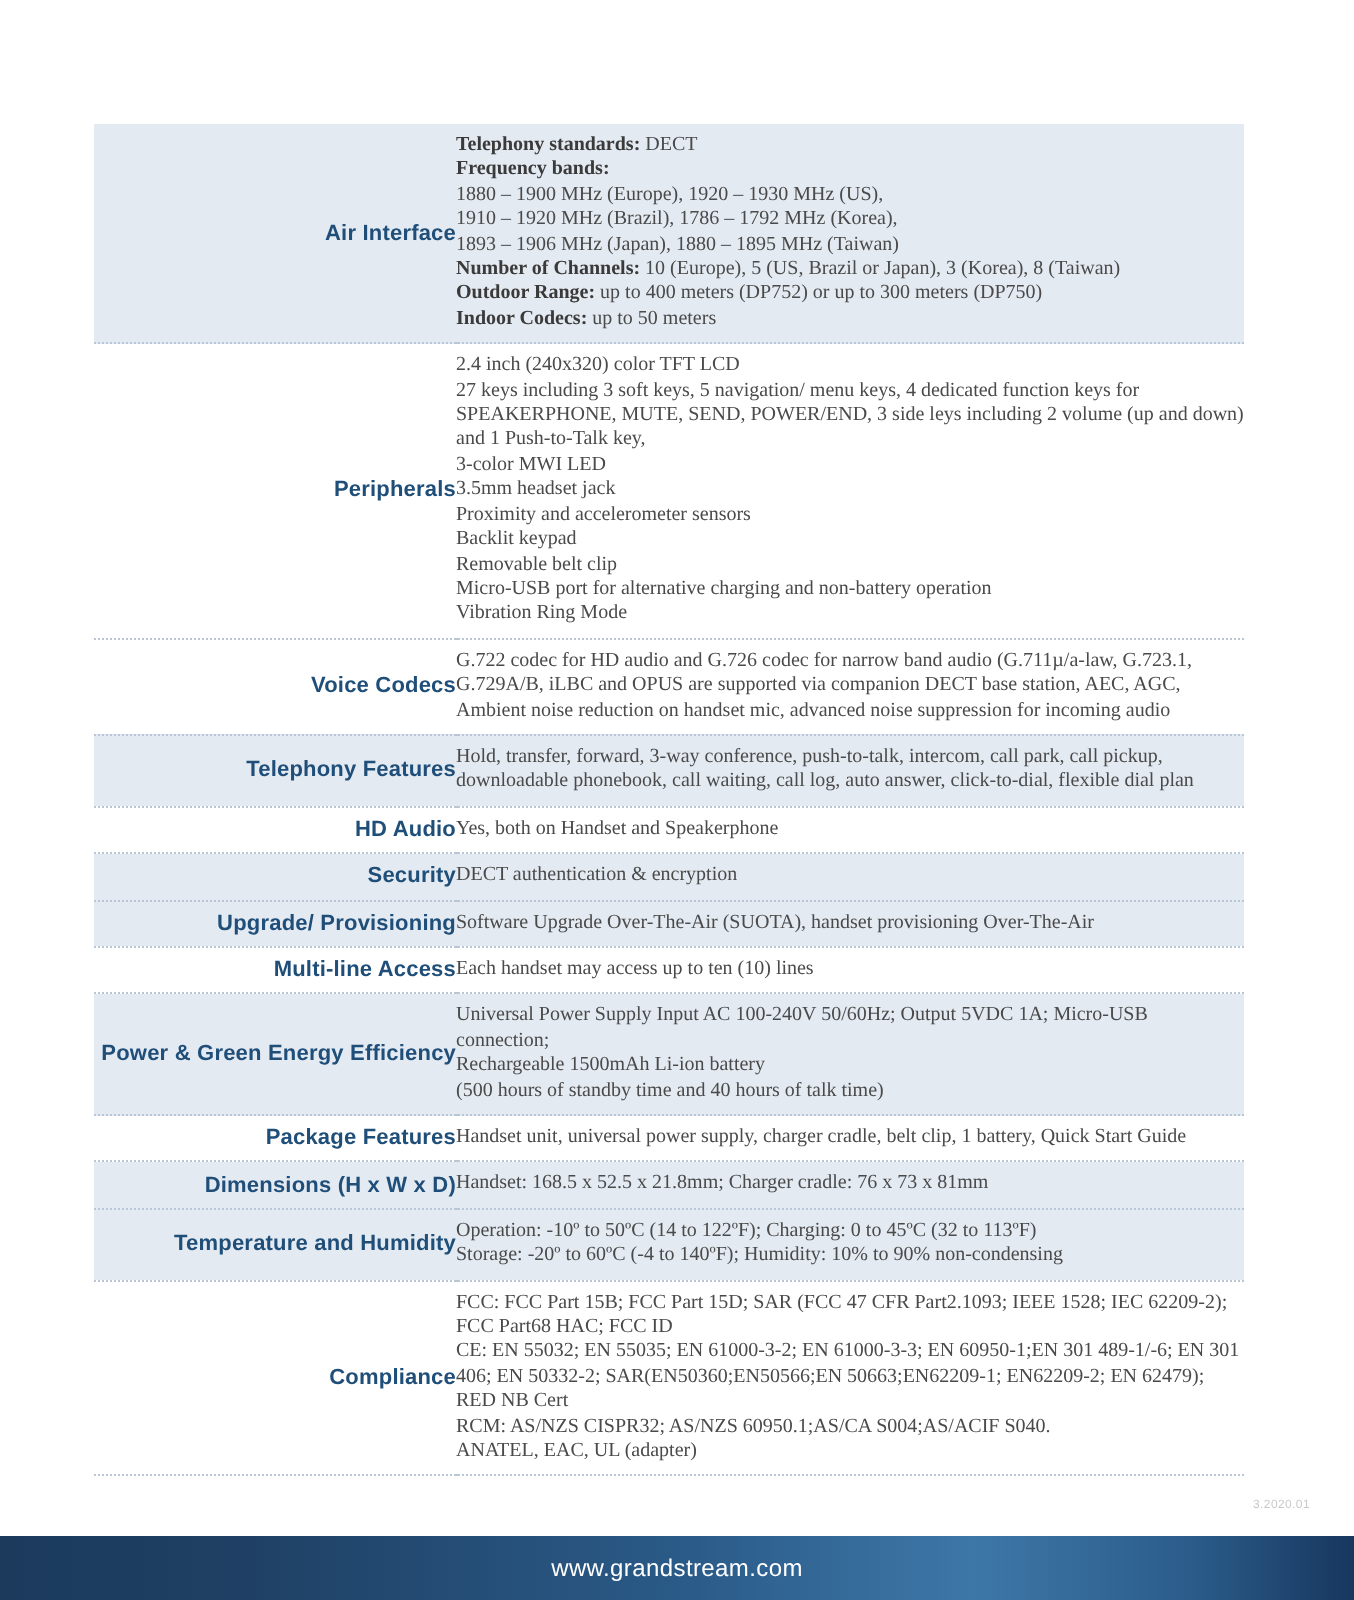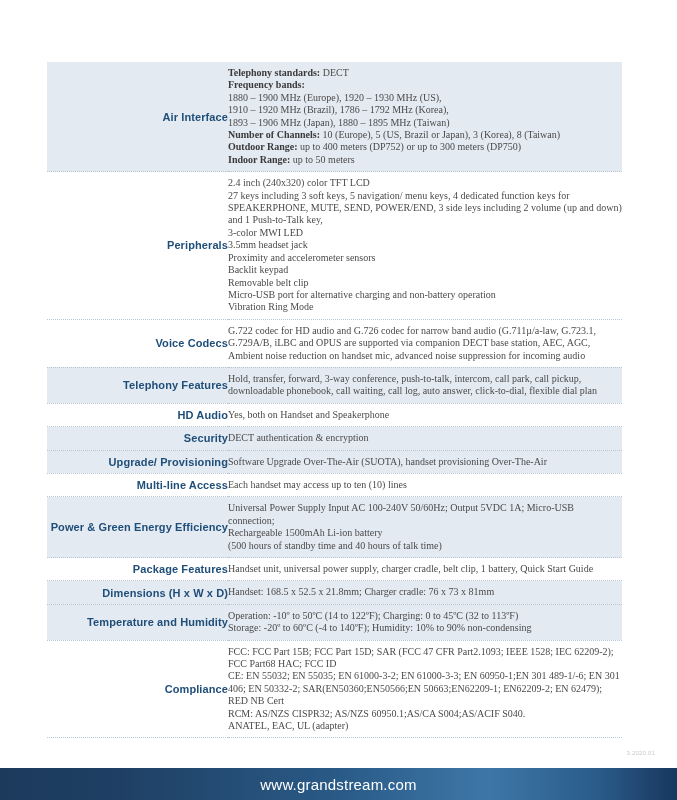--- a/index.html
+++ b/index.html
@@ -77,42 +77,42 @@
         #1b3a5c 0%, #1f4064 18%, #2a5a87 50%, #3d77a8 72%, #2b5c8a 88%, #17375e 100%);
   }
   #footer-url {
     position: absolute;
     left: 0; top: 0;
     width: 677px; height: 32px;
     display: flex;
     align-items: center;
     justify-content: center;
     color: #ffffff;
-    font-size: 15px;
+    font-size: 12px;
     letter-spacing: .2px;
   }
 </style>
 </head>
 <body>
 
 <div id="page">
 
   <table id="spec-table">
     <tbody>
         <tr class="row-odd">
           <td class="lbl">Air Interface</td>
           <td class="val">
             <div class="v"><b>Telephony standards:</b><span> DECT</span></div>
             <div class="v"><b>Frequency bands:</b><span></span></div>
             <div class="v"><span>    1880 – 1900 MHz (Europe), 1920 – 1930 MHz (US),</span></div>
             <div class="v"><span>    1910 – 1920 MHz (Brazil), 1786 – 1792 MHz (Korea),</span></div>
             <div class="v"><span>    1893 – 1906 MHz (Japan), 1880 – 1895 MHz (Taiwan)</span></div>
             <div class="v"><b>Number of Channels:</b><span> 10 (Europe), 5 (US, Brazil or Japan), 3 (Korea), 8 (Taiwan)</span></div>
             <div class="v"><b>Outdoor Range:</b><span> up to 400 meters (DP752) or up to 300 meters (DP750)</span></div>
-            <div class="v"><b>Indoor Range:</b><span> up to 50 meters</span></div>
+            <div class="v"><b>Indoor Codecs:</b><span> up to 50 meters</span></div>
           </td>
         </tr>
         <tr class="row-even">
           <td class="lbl">Peripherals</td>
           <td class="val">
             <div class="v"><span>2.4 inch (240x320) color TFT LCD</span></div>
             <div class="v"><span>27 keys including 3 soft keys, 5 navigation/ menu keys, 4 dedicated function keys for SPEAKERPHONE, MUTE, SEND, POWER/END, 3 side leys including 2 volume (up and down) and 1 Push-to-Talk key,</span></div>
             <div class="v"><span>3-color MWI LED</span></div>
             <div class="v"><span>3.5mm headset jack</span></div>
             <div class="v"><span>Proximity and accelerometer sensors</span></div>

